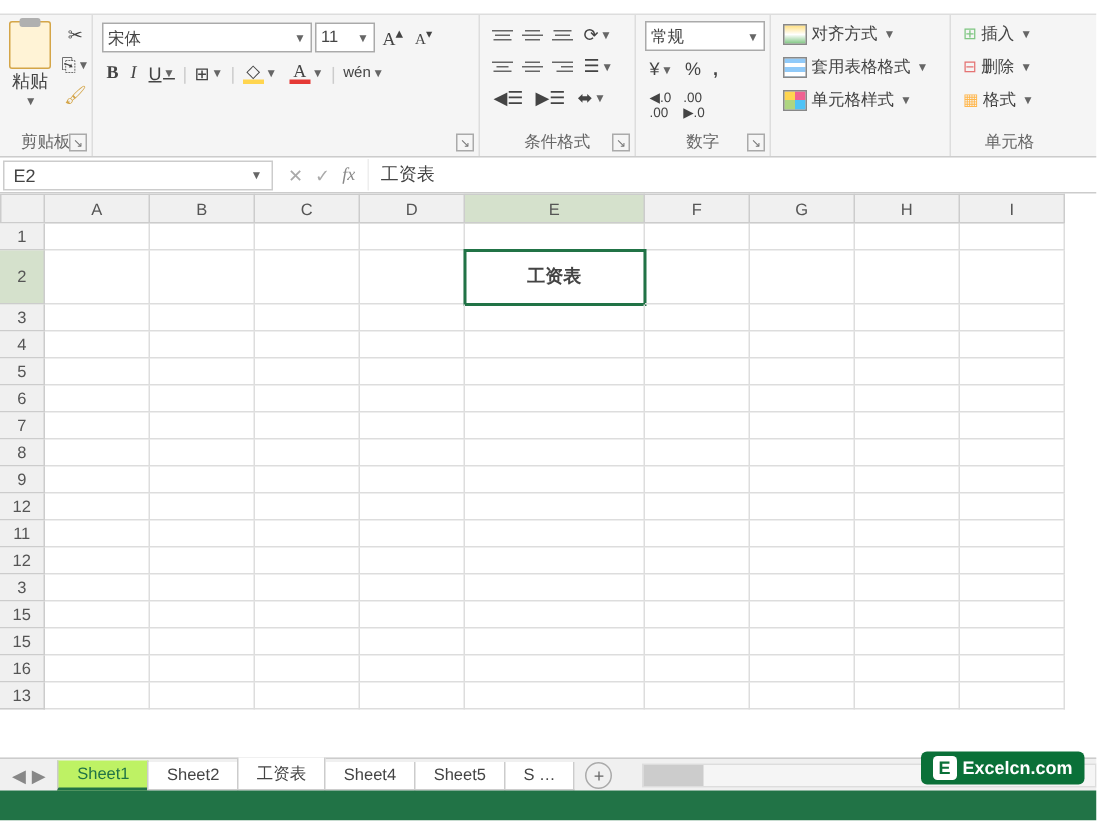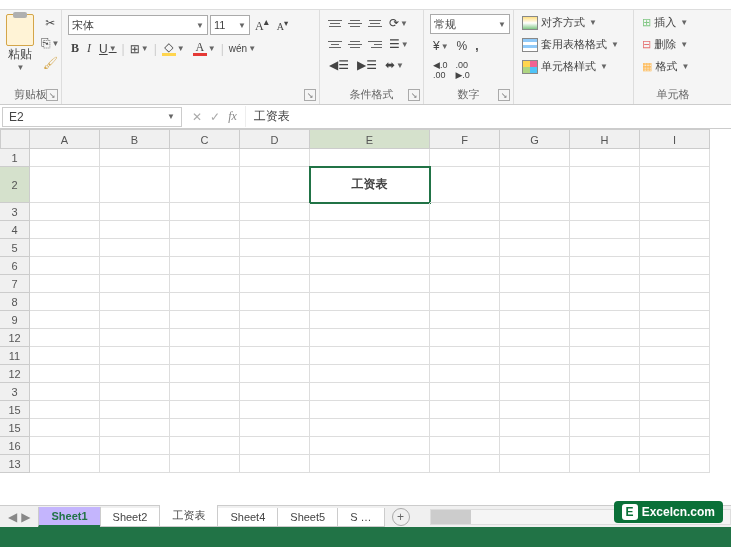--- a/index.html
+++ b/index.html
@@ -64,21 +64,21 @@
 .cell { border-right: 1px solid #ddd; border-bottom: 1px solid #ddd; padding: 0 3px; font-size: 12px; display: flex; align-items: center; justify-content: center; }
 .cell.active { outline: 2px solid #217346; outline-offset: -1px; background: #fff; }
 .col-h.hl, .row-h.hl { background: #d5e1cc; }
 .row-h.tall { height: 36px; line-height: 36px; }
 
 
 .sheet-bar { position: absolute; bottom: 20px; left: 0; right: 0; height: 22px; background: #f0f0f0; border-top: 1px solid #ccc; display: flex; align-items: center; }
 .sheet-nav { display: flex; gap: 4px; padding: 0 8px; color: #888; }
 .sheet-tabs { display: flex; align-items: end; height: 100%; }
 .sheet-tab { padding: 3px 12px; border: 1px solid #ccc; border-top: none; background: #fff; font-size: 11px; margin-right: -1px; cursor: pointer; }
-.sheet-tab.active { background: #c4b5fd; border-bottom: 2px solid #217346; color: #217346; font-weight: bold; }
+.sheet-tab.active { background: #bef264; border-bottom: 2px solid #217346; color: #217346; font-weight: normal; }
 .sheet-add { width: 18px; height: 18px; border: 1px solid #aaa; border-radius: 50%; display: flex; align-items: center; justify-content: center; margin-left: 8px; cursor: pointer; color: #666; }
 .hscroll { flex: 1; margin-left: 20px; height: 16px; background: #f5f5f5; border: 1px solid #ddd; position: relative; }
 .hscroll-thumb { position: absolute; left: 0; top: 0; bottom: 0; width: 40px; background: #ccc; }
 
 
 .status { position: absolute; bottom: 0; left: 0; right: 0; height: 20px; background: #217346; }
 
 
 .watermark { position: absolute; right: 8px; bottom: 24px; background: #0a7038; color: #fff; padding: 3px 8px; border-radius: 4px; font-size: 12px; font-weight: bold; display: flex; align-items: center; gap: 4px; }
 .watermark .e { background: #fff; color: #0a7038; width: 16px; height: 16px; border-radius: 3px; display: flex; align-items: center; justify-content: center; font-weight: bold; }

